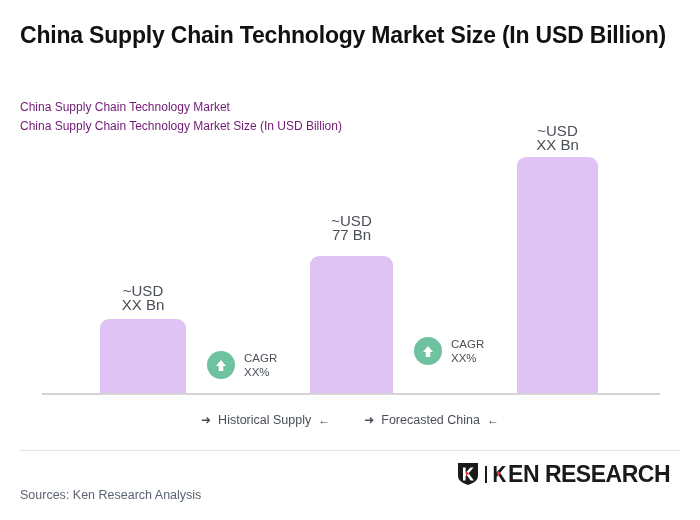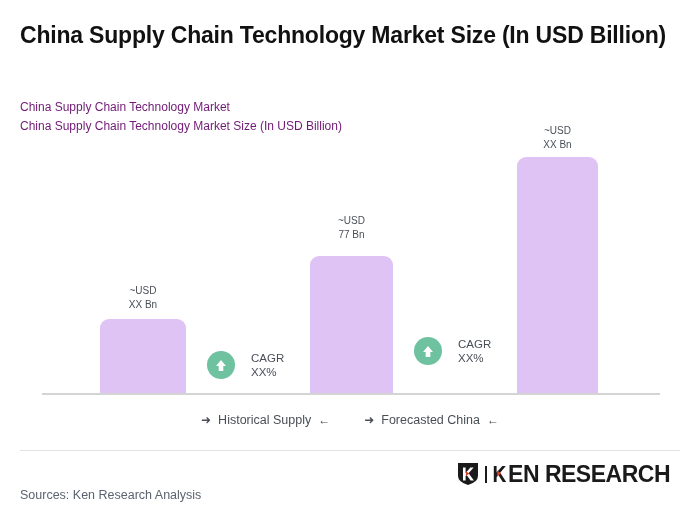--- a/index.html
+++ b/index.html
@@ -69,33 +69,33 @@
 
   .bar {
     position: absolute;
     bottom: 0;
     background: #dfc3f5;
     border-radius: 9px 9px 0 0;
   }
 
   .bar-label {
     position: absolute;
-    font-size: 10px;
+    font-size: 15px;
     line-height: 14px;
     color: #4a4f57;
     text-align: center;
     white-space: nowrap;
   }
 
   
   .cagr {
     position: absolute;
     display: flex;
     align-items: flex-end;
-    gap: 16px;
+    gap: 9px;
   }
   .cagr-circle {
     width: 28px;
     height: 28px;
     border-radius: 50%;
     background: #6ec2a0;
     display: flex;
     align-items: center;
     justify-content: center;
     flex: 0 0 auto;

